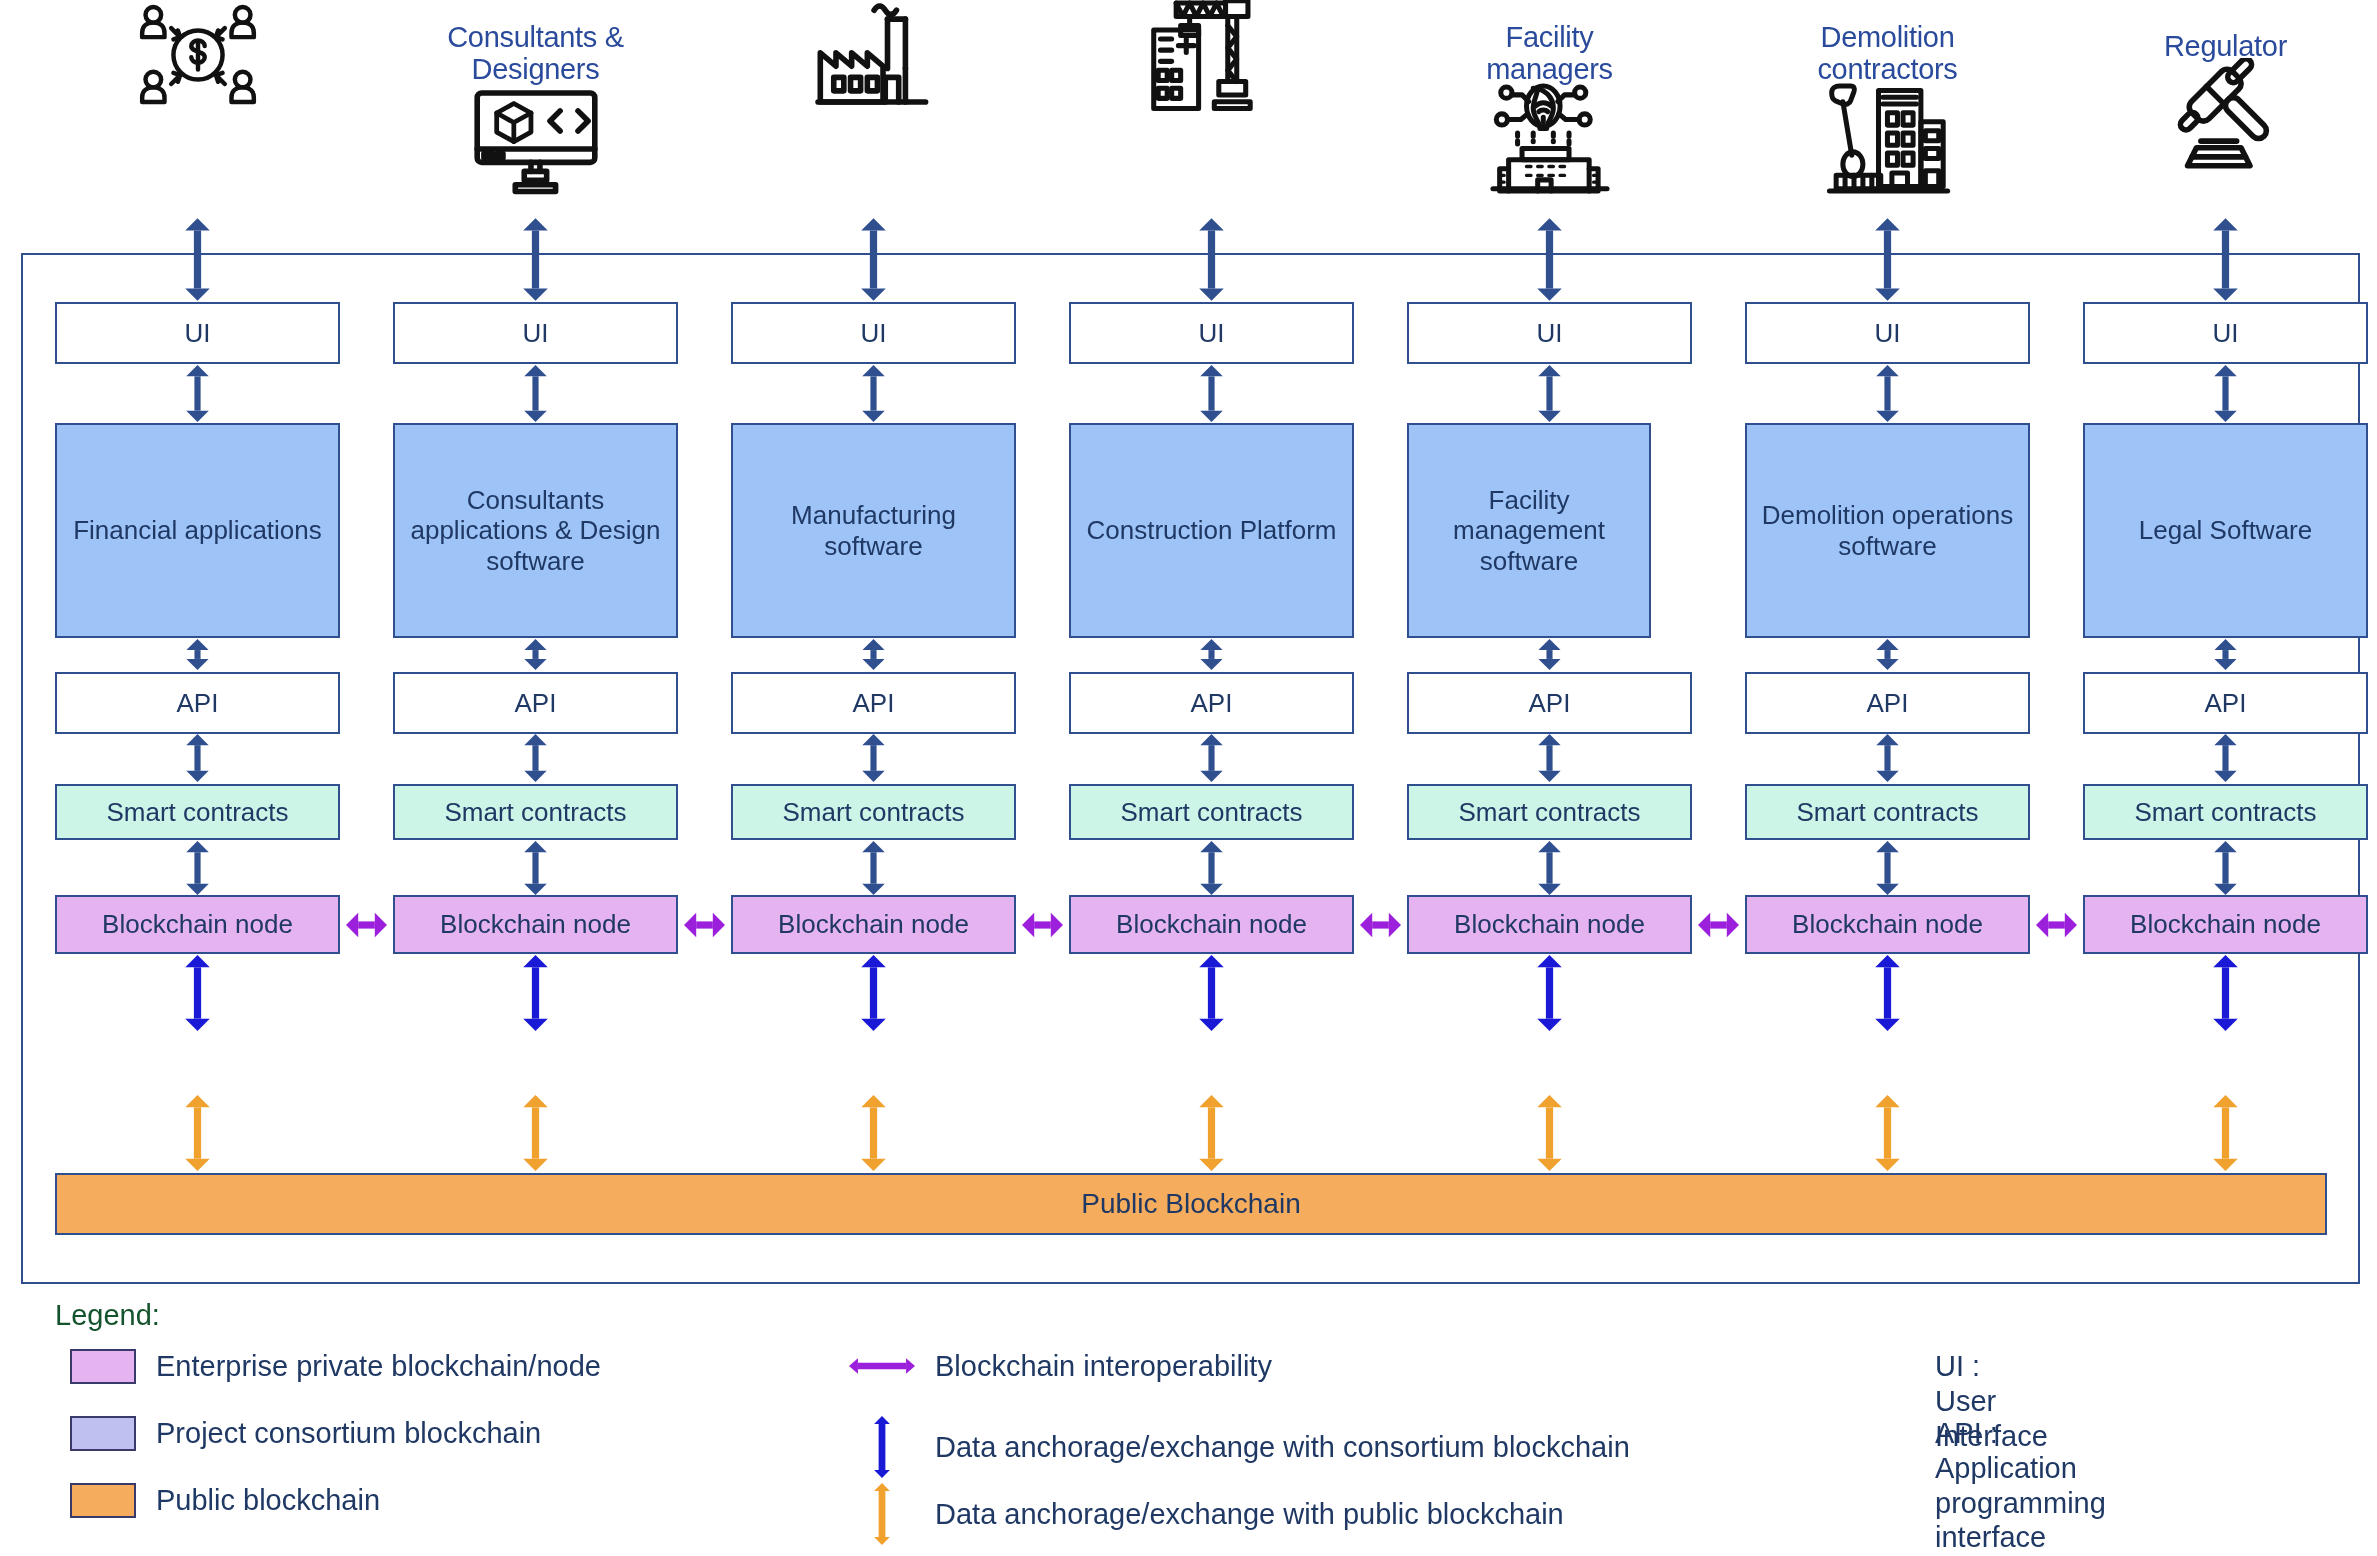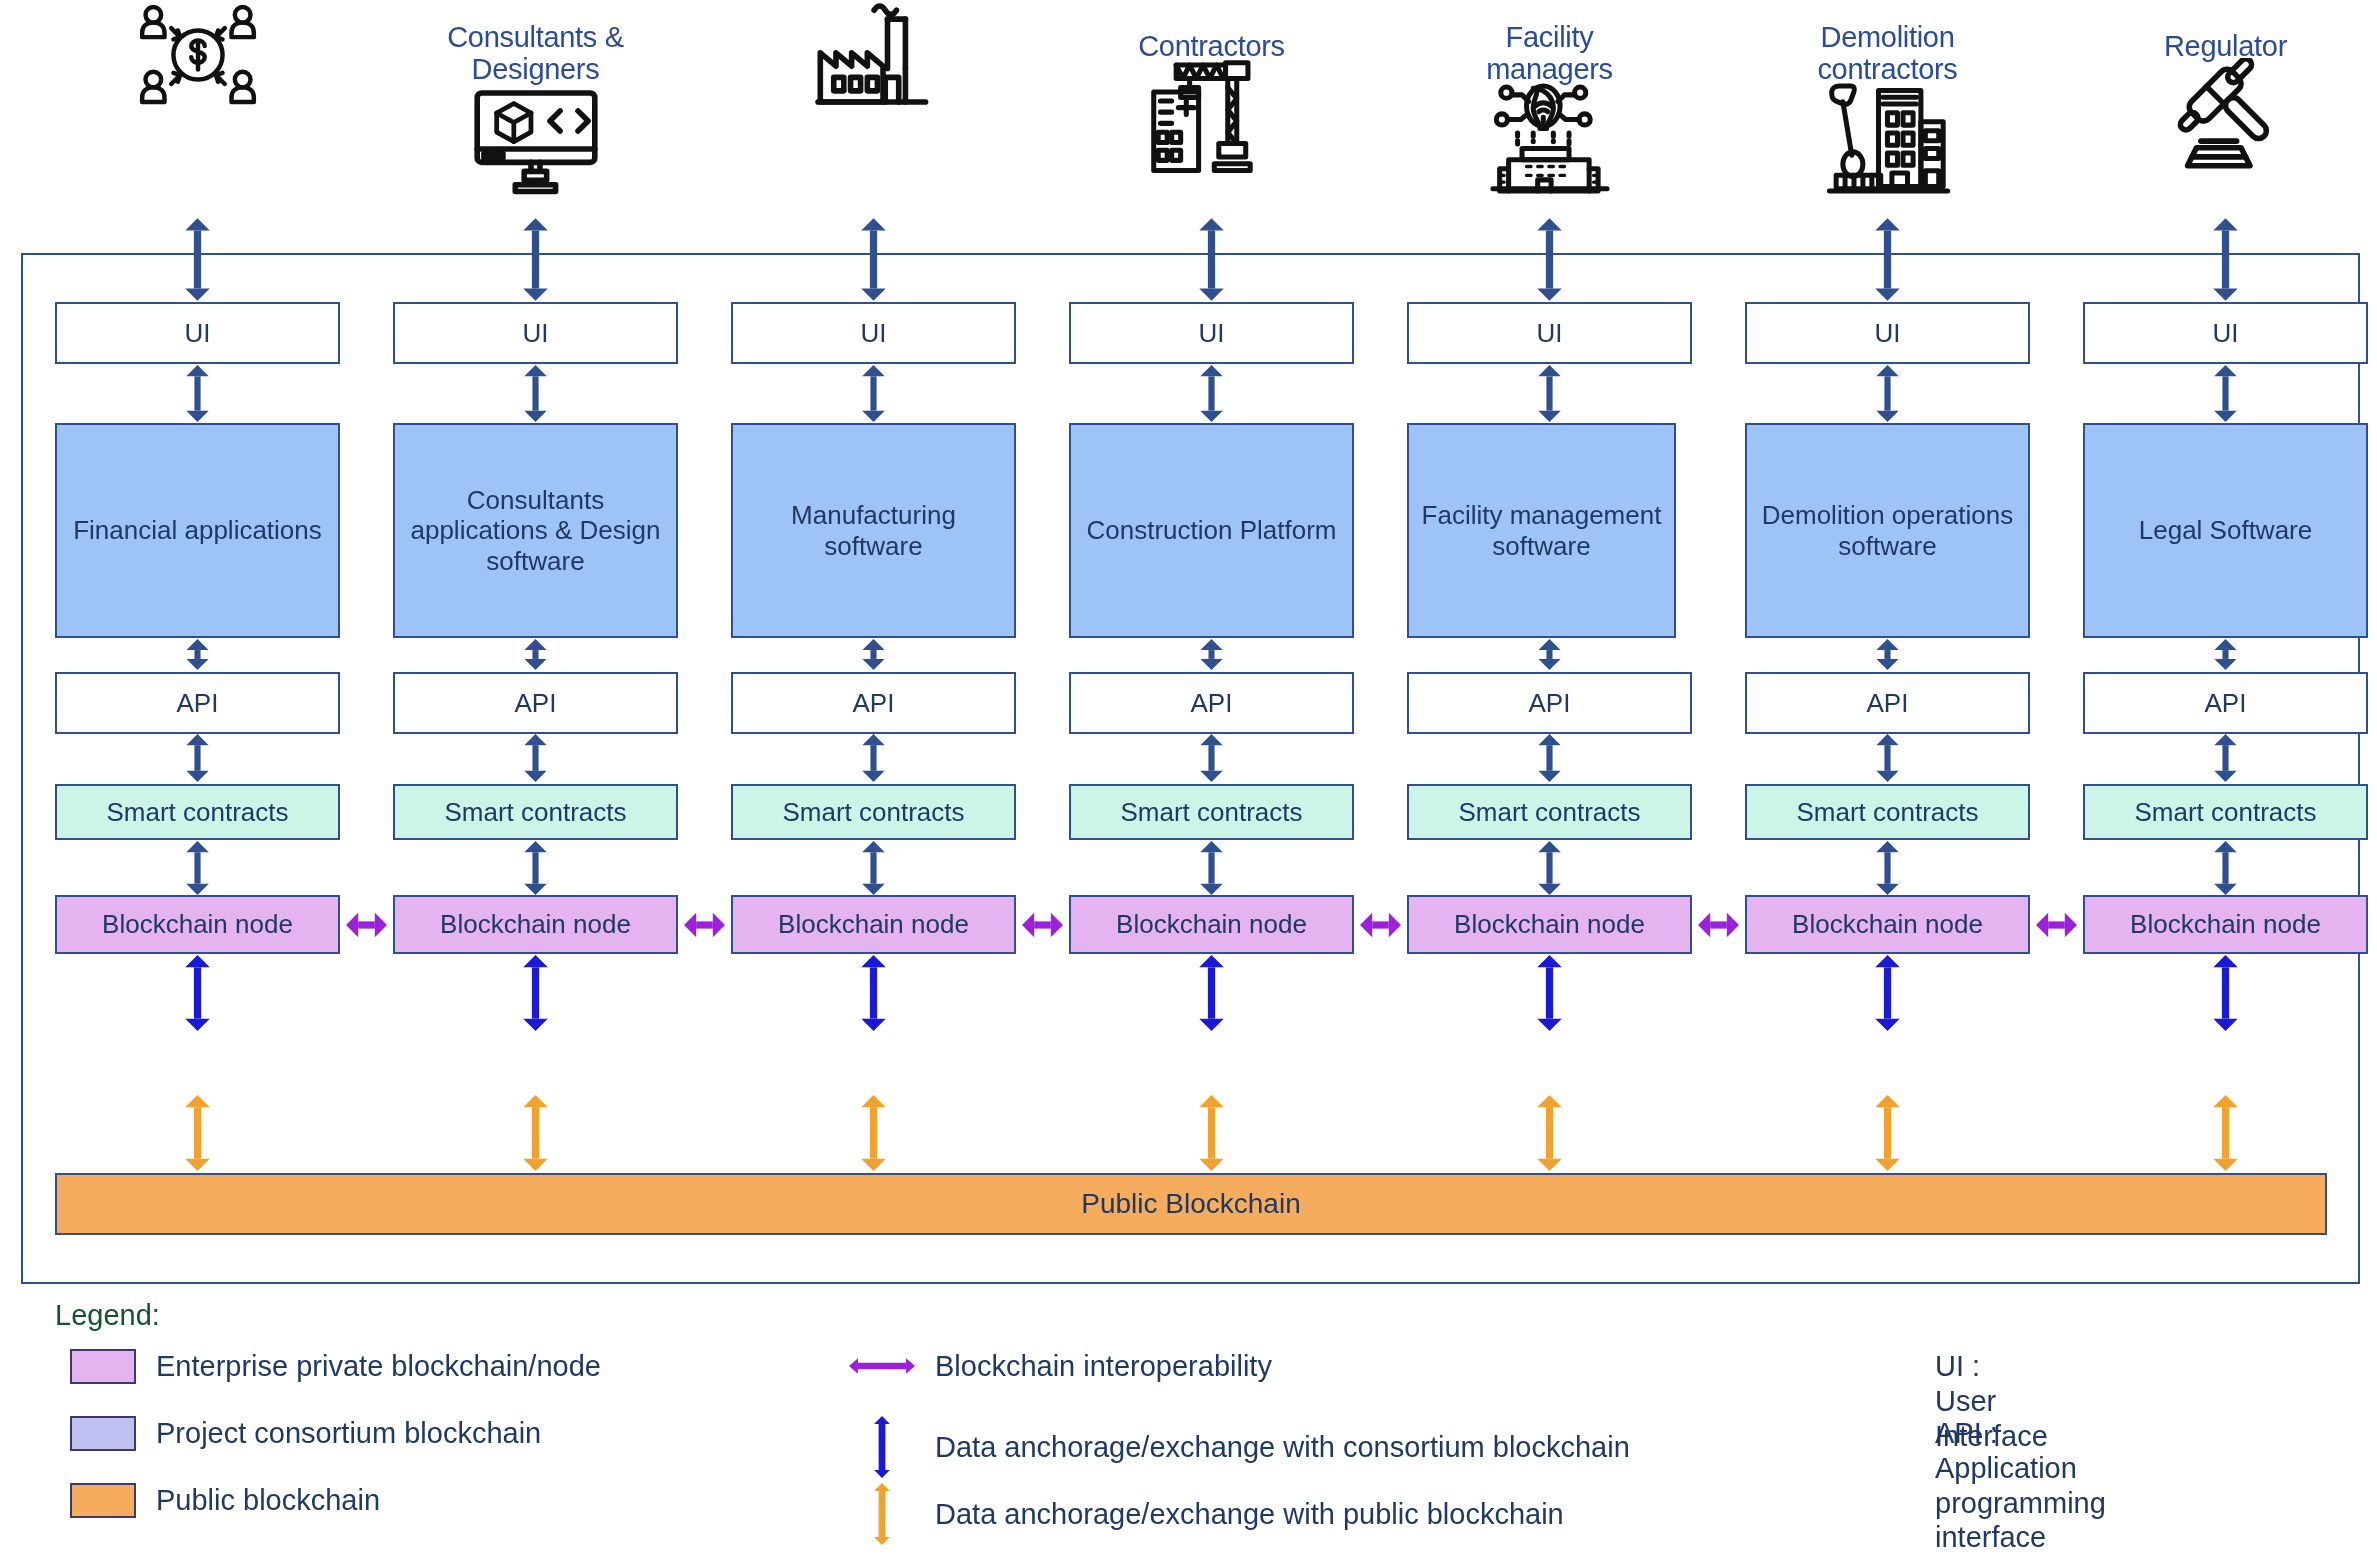--- a/index.html
+++ b/index.html
@@ -130,21 +130,20 @@
       <path d="M8 92h96"></path>
       <path d="M86 62v30"></path>
       <rect x="22" y="70" width="9" height="12"></rect>
       <rect x="37" y="70" width="9" height="12"></rect>
       <rect x="52" y="70" width="9" height="12"></rect>
       <path d="M68 92V70h12v22"></path>
     </svg>
         </div>
       </div>
       <div class="actor-col" style="left: 1091px;">
-        <div class="actor-label one-line">Contractors</div>
         <div class="actor-icon-wrap">
     <svg width="129" height="115" viewBox="0 0 115 102" fill="none" stroke="#111" stroke-width="4.5" stroke-linecap="round" stroke-linejoin="round">
       <rect x="70" y="4" width="20" height="14"></rect>
       <path d="M26 6h44v12H26z"></path>
       <path d="M26 6l6 12M38 6l6 12M50 6l6 12M62 6l6 12M32 18l6-12M44 18l6-12M56 18l6-12"></path>
       <path d="M38 18v8"></path>
             <rect x="30" y="26" width="16" height="9"></rect>
       <path d="M80 18v58"></path>
             <path d="M72 18v58"></path>
       <path d="M72 26l8 10-8 10 8 10-8 10 8 10"></path>
@@ -247,21 +246,21 @@
       <div class="box app" style="left: 731px; top: 423px; width: 285px; height: 215px;">Manufacturing software</div>
       <div class="box api" style="left: 731px; top: 672px; width: 285px; height: 62px;">API</div>
       <div class="box sc" style="left: 731px; top: 784px; width: 285px; height: 56px;">Smart contracts</div>
       <div class="box node" style="left: 731px; top: 895px; width: 285px; height: 59px;">Blockchain node</div>
       <div class="box ui" style="left: 1069px; top: 302px; width: 285px; height: 62px;">UI</div>
       <div class="box app" style="left: 1069px; top: 423px; width: 285px; height: 215px;">Construction Platform</div>
       <div class="box api" style="left: 1069px; top: 672px; width: 285px; height: 62px;">API</div>
       <div class="box sc" style="left: 1069px; top: 784px; width: 285px; height: 56px;">Smart contracts</div>
       <div class="box node" style="left: 1069px; top: 895px; width: 285px; height: 59px;">Blockchain node</div>
       <div class="box ui" style="left: 1407px; top: 302px; width: 285px; height: 62px;">UI</div>
-      <div class="box app" style="left: 1407px; top: 423px; width: 269px; height: 215px;">Facility management software</div>
+      <div class="box app" style="left: 1407px; top: 423px; width: 244px; height: 215px;">Facility management software</div>
       <div class="box api" style="left: 1407px; top: 672px; width: 285px; height: 62px;">API</div>
       <div class="box sc" style="left: 1407px; top: 784px; width: 285px; height: 56px;">Smart contracts</div>
       <div class="box node" style="left: 1407px; top: 895px; width: 285px; height: 59px;">Blockchain node</div>
       <div class="box ui" style="left: 1745px; top: 302px; width: 285px; height: 62px;">UI</div>
       <div class="box app" style="left: 1745px; top: 423px; width: 285px; height: 215px;">Demolition operations software</div>
       <div class="box api" style="left: 1745px; top: 672px; width: 285px; height: 62px;">API</div>
       <div class="box sc" style="left: 1745px; top: 784px; width: 285px; height: 56px;">Smart contracts</div>
       <div class="box node" style="left: 1745px; top: 895px; width: 285px; height: 59px;">Blockchain node</div>
       <div class="box ui" style="left: 2083px; top: 302px; width: 285px; height: 62px;">UI</div>
       <div class="box app" style="left: 2083px; top: 423px; width: 285px; height: 215px;">Legal Software</div>

